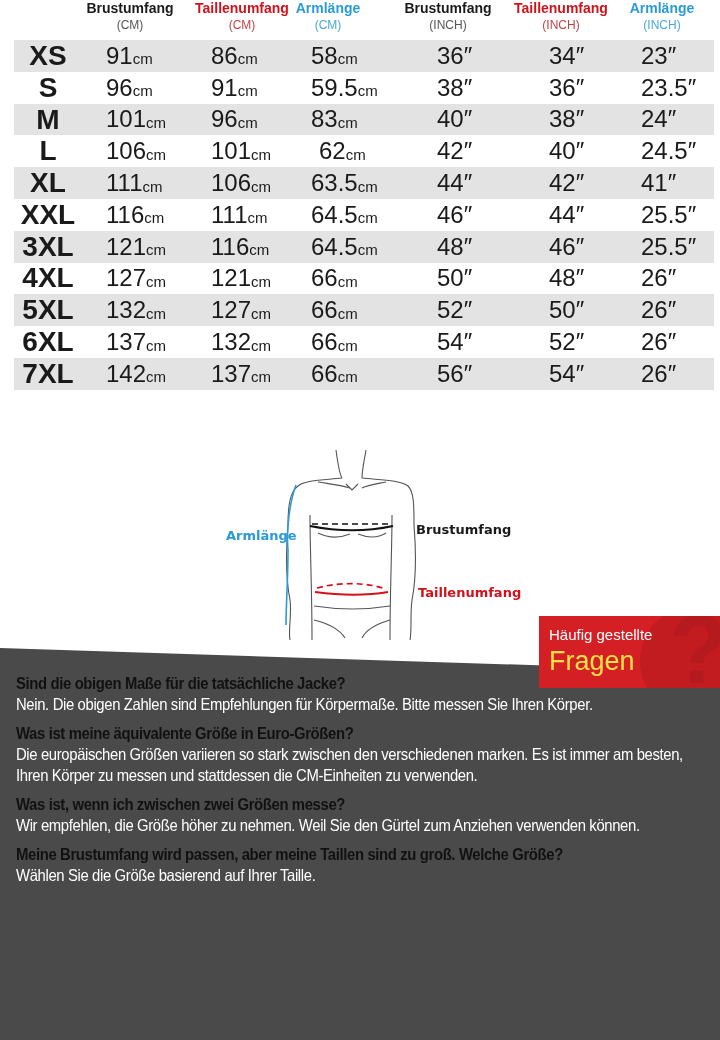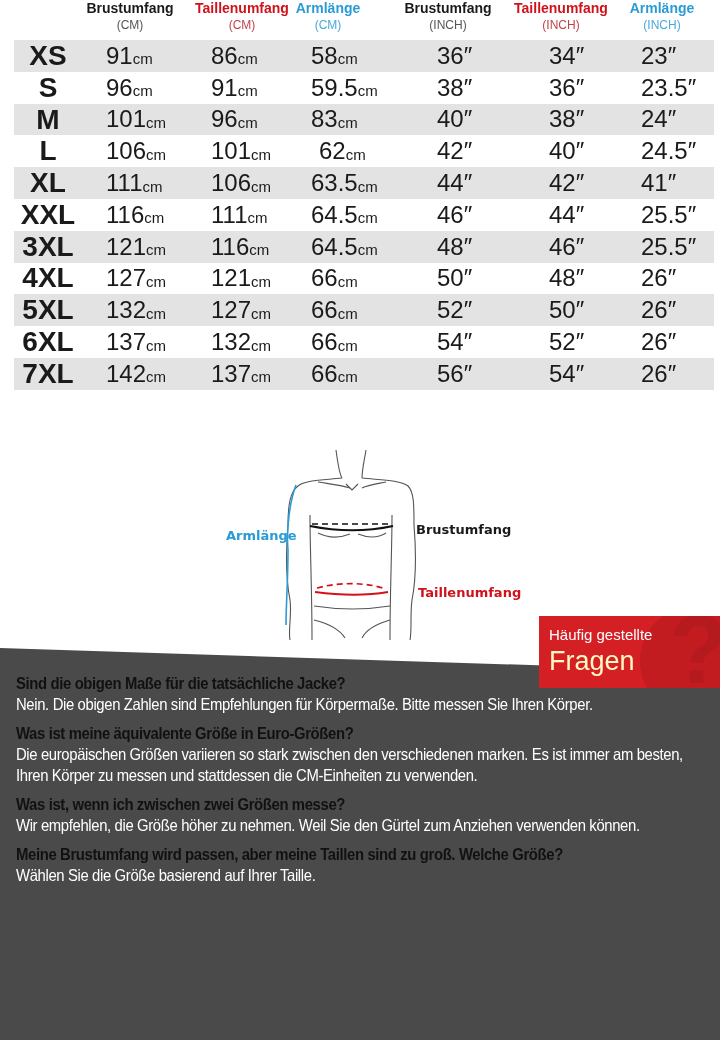--- a/index.html
+++ b/index.html
@@ -31,21 +31,21 @@
     .lbl.arm { left: 26px; top: 88px; color: #2a9bd6; }
     .lbl.chest { left: 216px; top: 82px; color: #1a1a1a; }
     .lbl.waist { left: 218px; top: 145px; color: #d0121b; }
 
     
     .faq-bg { position: absolute; left: 0; top: 0; width: 720px; height: 1040px; }
     .faq-banner { position: absolute; left: 539px; top: 616px; width: 181px; height: 72px; background: #d41f24; overflow: hidden; }
     .faq-banner .qmark { position: absolute; right: -8px; top: -14px; font-size: 96px; font-weight: bold; color: #b51a1e; line-height: 1; }
     .faq-banner .qcircle { position: absolute; right: -30px; top: -10px; width: 110px; height: 110px; border-radius: 50%; background: #c21b20; }
     .faq-banner .b1 { position: absolute; left: 10px; top: 10px; font-size: 15px; color: #fff; }
-    .faq-banner .b2 { position: absolute; left: 10px; top: 30px; font-size: 27px; color: #fef9c3; }
+    .faq-banner .b2 { position: absolute; left: 10px; top: 30px; font-size: 27px; color: #fde047; }
     .faq { position: absolute; left: 16px; top: 673px; width: 707px; }
     .qa { margin-bottom: 8px; }
     .q { font-family: "Liberation Sans", sans-serif; font-weight: bold; font-size: 16.5px; line-height: 21px; color: #111; letter-spacing: -0.4px; transform: scaleX(0.9); transform-origin: left; white-space: nowrap; }
     .a { font-family: "Liberation Sans", sans-serif; font-size: 16.5px; line-height: 21px; color: #ffffff; letter-spacing: -0.4px; transform: scaleX(0.9); transform-origin: left; white-space: nowrap; }
     .a.wrap { white-space: normal; width: 780px; }
   </style>
 </head>
 <body>
 
 <svg class="faq-bg" width="720" height="1040" viewBox="0 0 720 1040">

